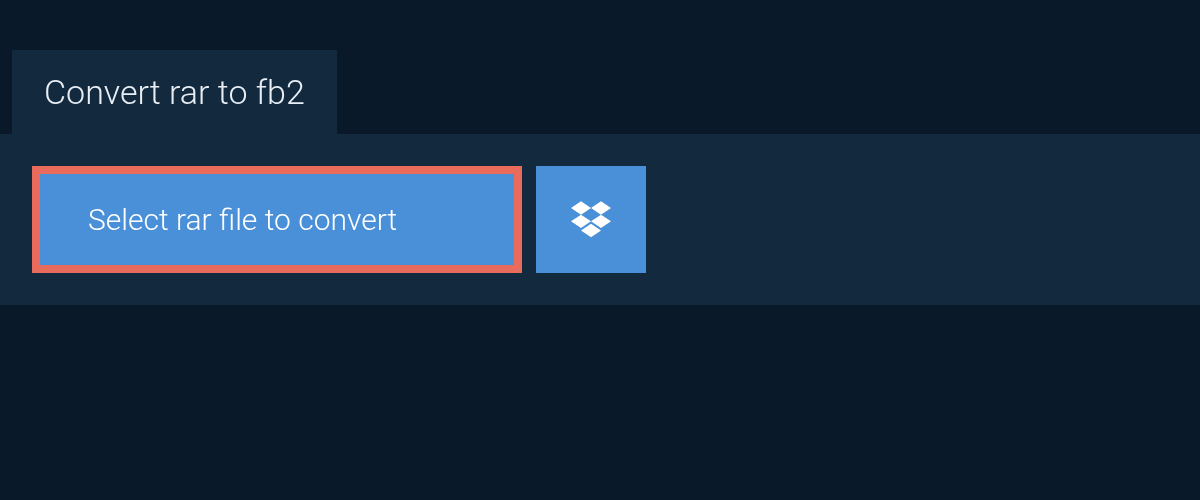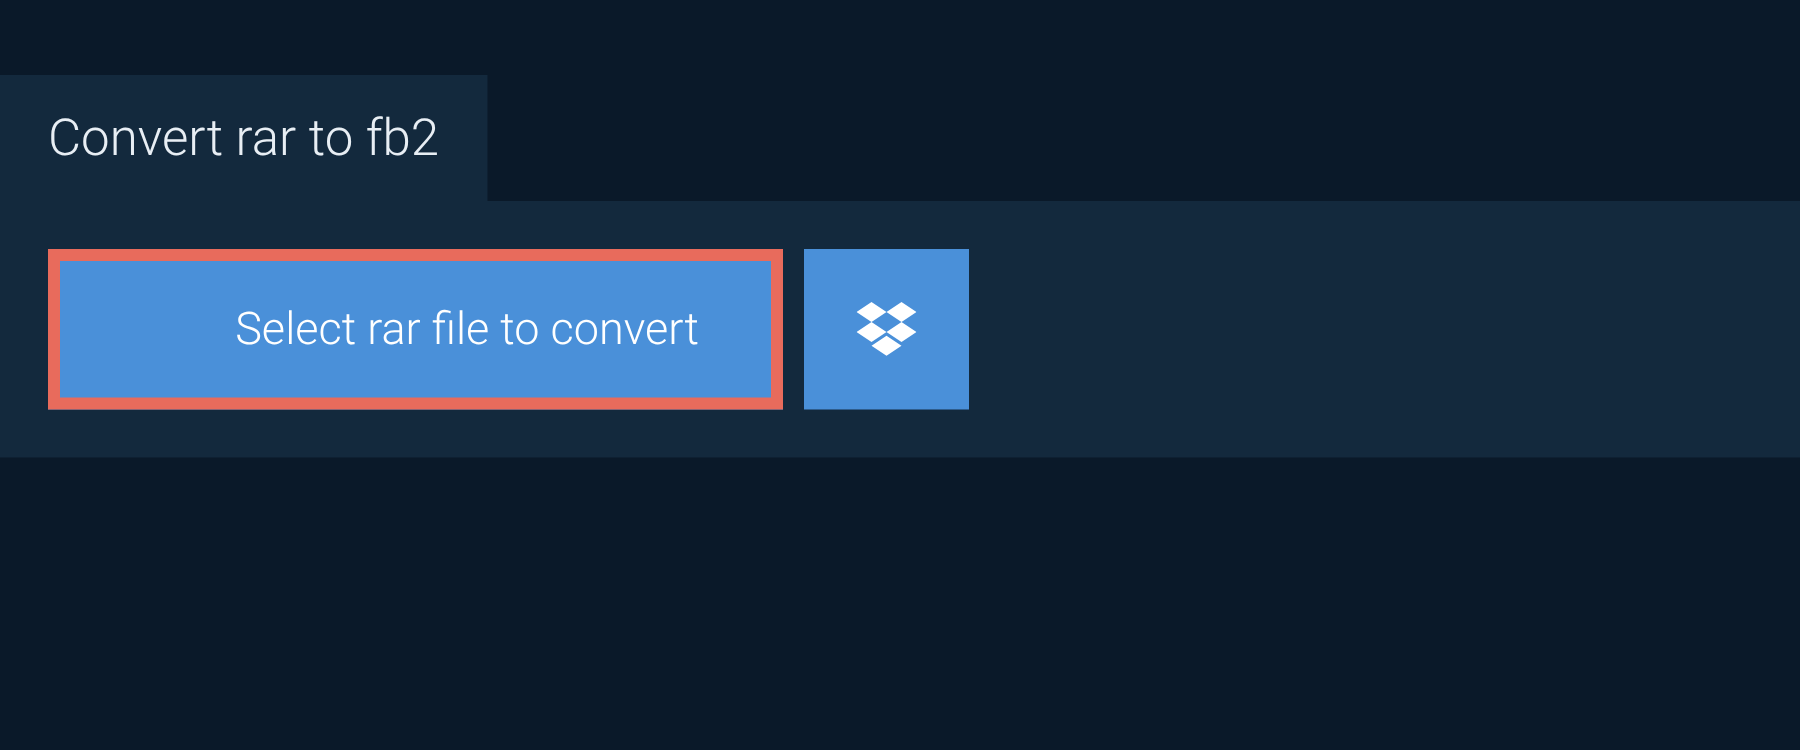--- a/index.html
+++ b/index.html
@@ -12,21 +12,21 @@
       height: 500px;
       background: #0a1929;
       font-family: -apple-system, BlinkMacSystemFont, "Segoe UI", Roboto, Helvetica, Arial, sans-serif;
       overflow: hidden;
     }
     .tab-header {
       display: inline-block;
       background: #13293d;
       padding: 22px 32px;
       margin-top: 50px;
-      margin-left: 0;
+      margin-left: 12px;
     }
     .tab-title {
       color: #e8eef4;
       font-size: 34px;
       font-weight: 300;
     }
     .content-panel {
       background: #13293d;
       padding: 32px;
       width: 100%;
@@ -39,21 +39,21 @@
     .select-file-button {
       background: #4a90d9;
       border: 8px solid #e86b5c;
       color: #ffffff;
       font-size: 30px;
       font-weight: 300;
       padding: 28px 48px;
       cursor: pointer;
       display: flex;
       align-items: center;
-      justify-content: flex-end;
+      justify-content: flex-start;
       min-width: 490px;
     }
     .dropbox-button {
       background: #4a90d9;
       color: #ffffff;
       cursor: pointer;
       display: flex;
       align-items: center;
       justify-content: center;
       width: 110px;

